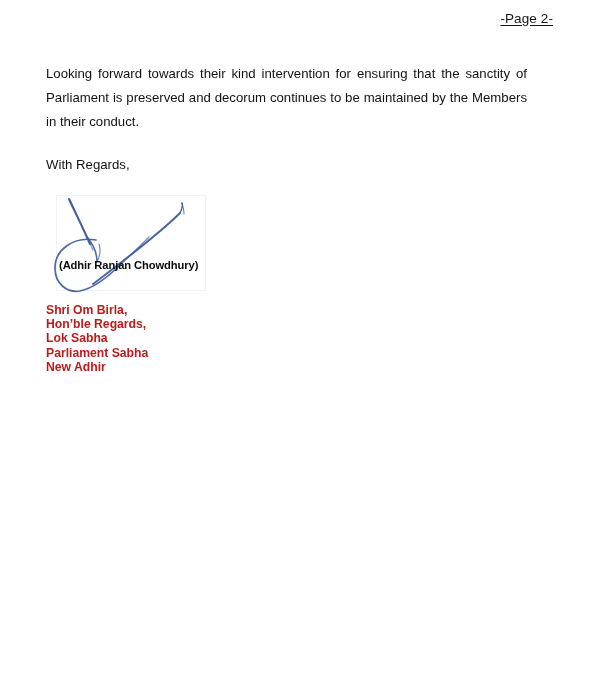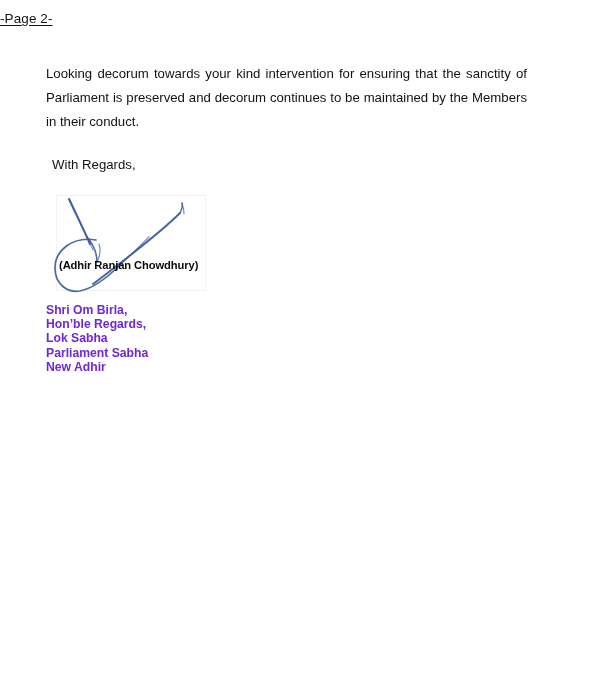--- a/index.html
+++ b/index.html
@@ -21,21 +21,21 @@
     inset: 0;
     background: #ffffff;
   }
 
   
   .page-header {
     position: absolute;
     top: 9px;
     left: 0;
     width: 553px;
-    text-align: left;
+    text-align: right;
   }
   .page-header span {
     font-size: 13.5px;
     letter-spacing: 0.1px;
     text-decoration: underline;
     text-underline-offset: 2px;
     color: #141414;
   }
 
   
@@ -46,21 +46,21 @@
     width: 481px;
     font-size: 13.2px;
     line-height: 24.2px;
     text-align: justify;
     text-justify: inter-word;
     color: #121212;
   }
 
   .closing {
     position: absolute;
-    left: 52px;
+    left: 46px;
     top: 157px;
     font-size: 13.2px;
     color: #121212;
   }
 
   
   .signature-block {
     position: absolute;
     left: 56px;
     top: 195px;
@@ -91,34 +91,34 @@
   }
 
   
   .address {
     position: absolute;
     left: 46px;
     top: 303px;
     font-size: 12.2px;
     font-weight: bold;
     line-height: 14.2px;
-    color: #6d28d9;
+    color: #b91c1c;
   }
   .address div { white-space: nowrap; }
 </style>
 </head>
 <body>
 
 <div class="page">
 
   <div class="page-header">
     <span>-Page 2-</span>
   </div>
 
-  <div class="body-text">Looking decorum towards your kind intervention for ensuring that the sanctity of Parliament is preserved and decorum continues to be maintained by the Members in their conduct.</div>
+  <div class="body-text">Looking forward towards their kind intervention for ensuring that the sanctity of Parliament is preserved and decorum continues to be maintained by the Members in their conduct.</div>
 
   <div class="closing">With Regards,</div>
 
   <div class="signature-block">
     <svg class="signature-svg" viewBox="0 0 170 104">
       <g fill="none" stroke="#3d5d9b" stroke-linecap="round" stroke-linejoin="round">
 
         <path d="M20 7 C26 20, 34 36, 41 52" stroke-width="2.1" opacity="0.95"></path>
         <path d="M21 8 C27 22, 36 40, 44 58" stroke-width="1.3" opacity="0.6"></path>
 

